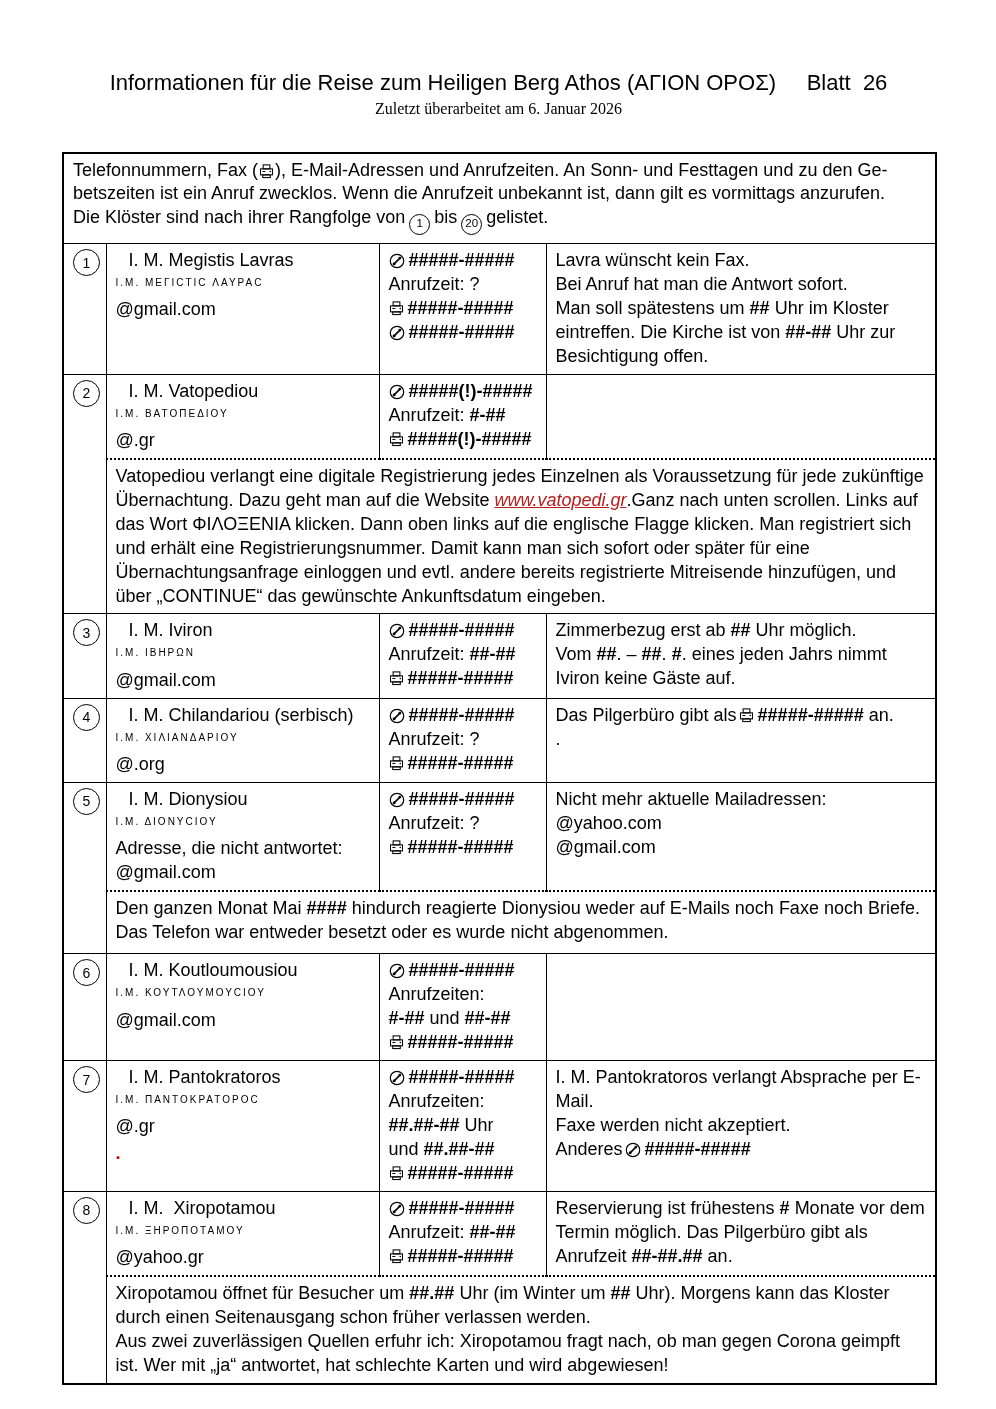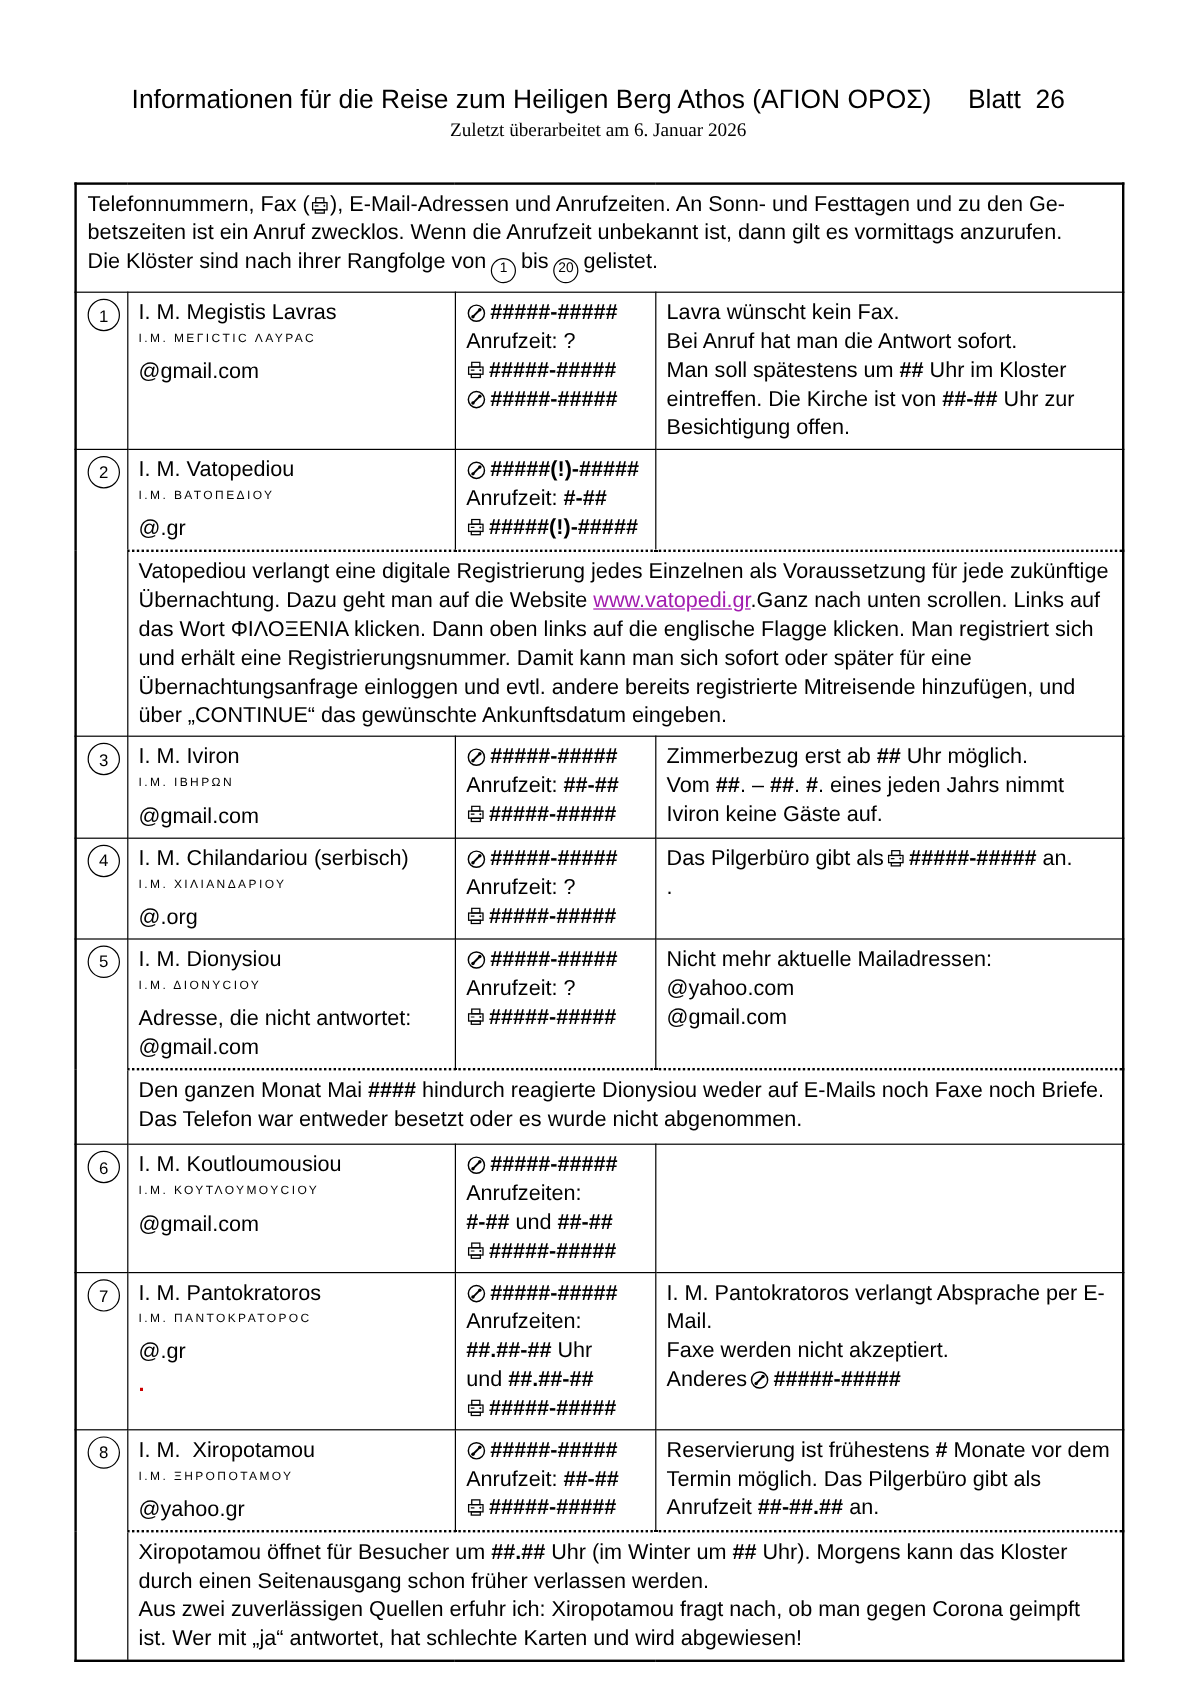--- a/index.html
+++ b/index.html
@@ -27,23 +27,23 @@
   }
   .rank.sm{width:19px;height:19px;font-size:11.5px;margin:0 4px;vertical-align:-4px;display:inline-flex;}
   .greek{font-size:10px;letter-spacing:2px;margin-top:3px;white-space:nowrap;}
   .email{margin-top:9px;}
   .email-label{margin-top:9px;}
   td.cell-contact{font-size:17.5px;line-height:1.42;padding-left:7px;padding-right:4px;}
   td.cell-info{line-height:1.36;}
   .iline{margin:0;}
   .note-cell{border-top:2px dotted #000 !important;line-height:1.34;}
   .above-note{border-bottom:0 !important;}
-  .name{white-space:pre-wrap;}
+  .name{white-space:pre-wrap;margin-left:13px;}
   .red-dot{color:#cc0000;font-weight:bold;margin-top:7px;line-height:0.8;}
-  a.doc-link{color:#a21caf;text-decoration:underline;}
+  a.doc-link{color:#b91c1c;text-decoration:underline;font-style:italic;}
   .ic{width:16px;height:16px;vertical-align:-3px;margin-right:4px;color:#000;}
   .ic.fax{width:15px;height:15px;vertical-align:-2px;}
   .ic.inline{margin:0 4px 0 2px;}
   b{font-weight:bold;}
 </style>
 </head>
 <body>
 
 <svg width="0" height="0" style="position:absolute" aria-hidden="true">
   <defs>

